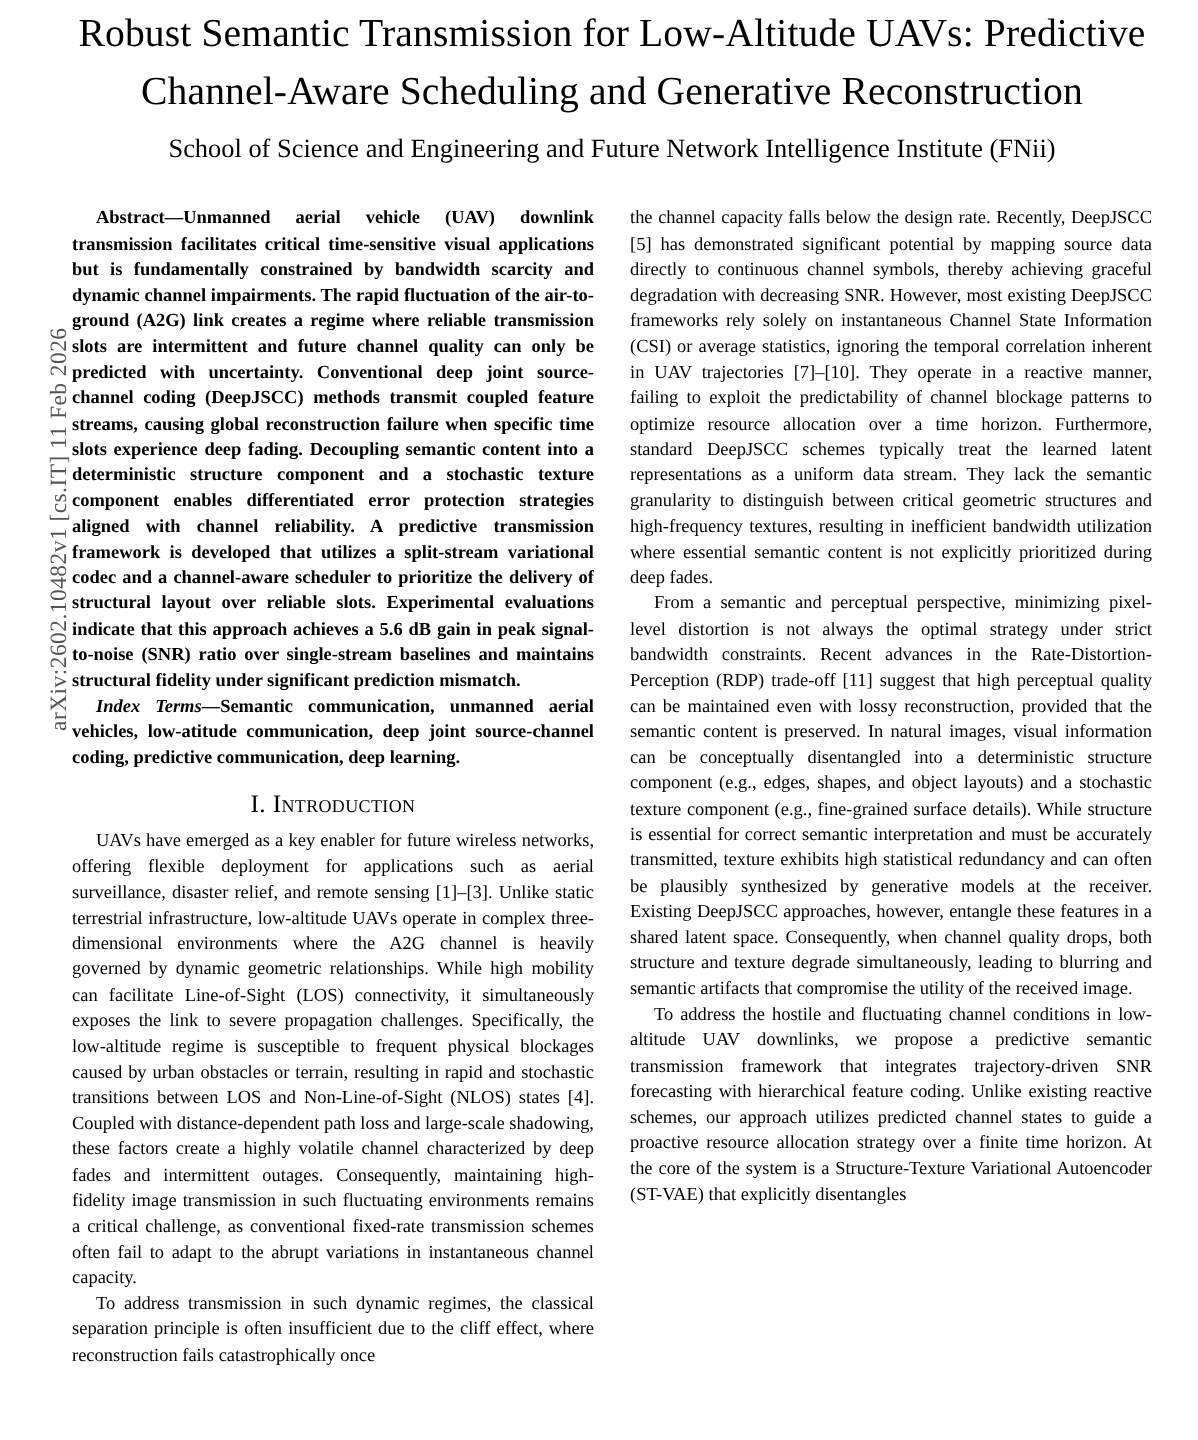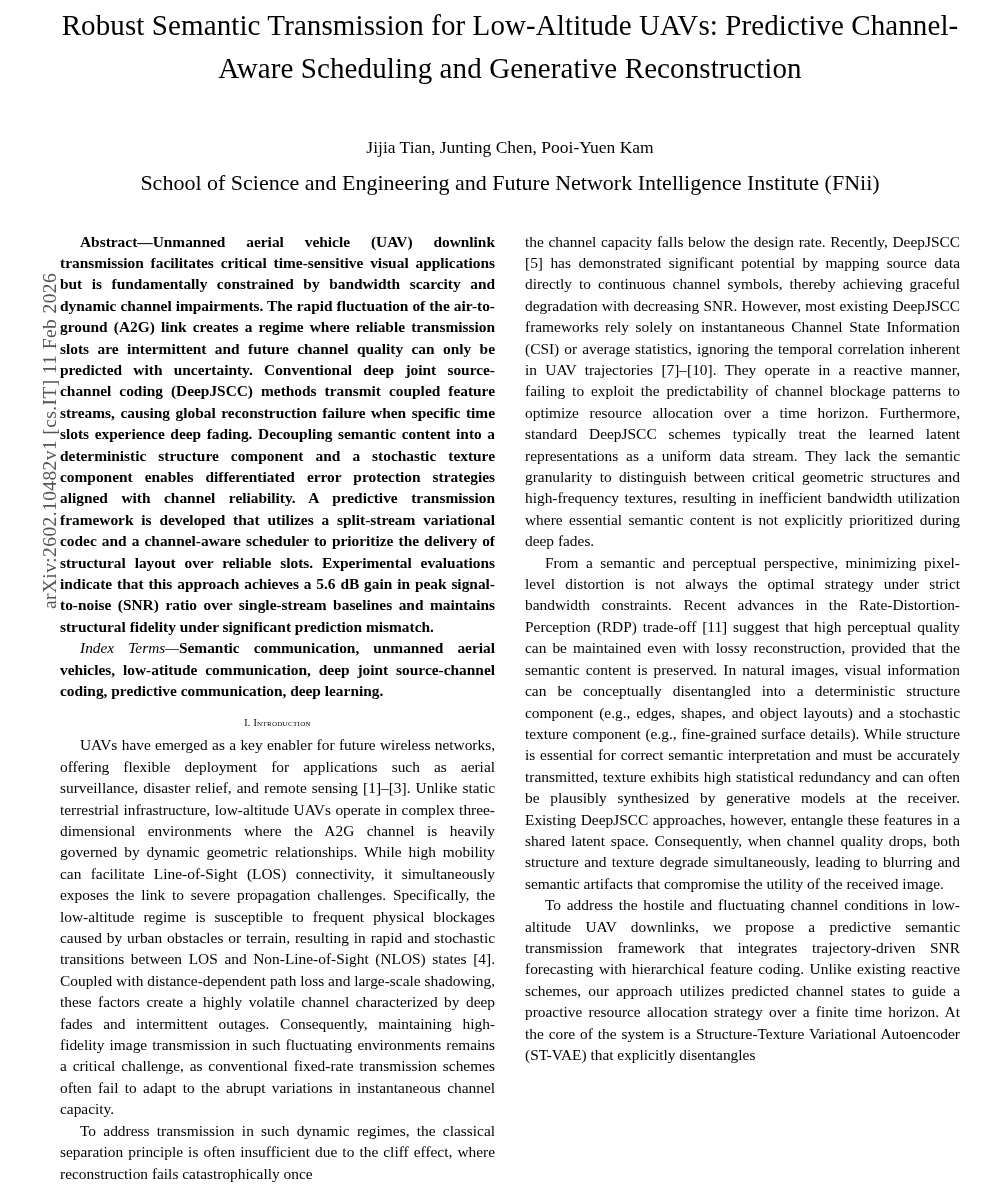--- a/index.html
+++ b/index.html
@@ -37,21 +37,21 @@
     white-space: nowrap;
   }
   .content {
     position: absolute;
     left: 60px;
     top: 0;
     width: 900px;
   }
   .title {
     font-family: "Liberation Serif", serif;
-    font-size: 29px;
+    font-size: 33px;
     line-height: 1.48;
     text-align: center;
     margin: 0;
     padding-top: 4px;
     font-weight: normal;
     letter-spacing: 0.1px;
   }
   .authors {
     text-align: center;
     font-size: 17.5px;
@@ -89,45 +89,44 @@
     font-weight: bold;
   }
   .indexterms {
     font-weight: bold;
     text-indent: 20px;
     margin: 0;
     text-align: justify;
   }
   .indexterms .lead {
     font-style: italic;
-    font-weight: normal;
+    font-weight: bold;
   }
   .section-head {
     text-align: center;
     margin: 14px 0 5px 0;
-    font-size: 10px;
+    font-size: 21px;
     font-variant: small-caps;
     letter-spacing: 0.3px;
   }
   .smallcaps {
     font-variant: small-caps;
   }
 </style>
 </head>
 <body>
 
 <div class="page">
 
   <div class="arxiv-stamp">arXiv:2602.10482v1  [cs.IT]  11 Feb 2026</div>
 
   <div class="content">
 
     <h1 class="title">Robust Semantic Transmission for Low-Altitude UAVs: Predictive Channel-Aware Scheduling and Generative Reconstruction</h1>
 
-    <div class="authors">Jijia Tian, Junting Chen, Pooi-Yuen Kam</div>
     <div class="affil">School of Science and Engineering and Future Network Intelligence Institute (FNii)</div>
 
     <div class="columns">
 
       <div class="col">
         <p class="abstract-p"><span class="abstract-lead">Abstract—</span><span>Unmanned aerial vehicle (UAV) downlink transmission facilitates critical time-sensitive visual applications but is fundamentally constrained by bandwidth scarcity and dynamic channel impairments. The rapid fluctuation of the air-to-ground (A2G) link creates a regime where reliable transmission slots are intermittent and future channel quality can only be predicted with uncertainty. Conventional deep joint source-channel coding (DeepJSCC) methods transmit coupled feature streams, causing global reconstruction failure when specific time slots experience deep fading. Decoupling semantic content into a deterministic structure component and a stochastic texture component enables differentiated error protection strategies aligned with channel reliability. A predictive transmission framework is developed that utilizes a split-stream variational codec and a channel-aware scheduler to prioritize the delivery of structural layout over reliable slots. Experimental evaluations indicate that this approach achieves a 5.6 dB gain in peak signal-to-noise (SNR) ratio over single-stream baselines and maintains structural fidelity under significant prediction mismatch.</span></p>
 
         <p class="indexterms"><span class="lead">Index Terms—</span><span>Semantic communication, unmanned aerial vehicles, low-atitude communication, deep joint source-channel coding, predictive communication, deep learning.</span></p>
 
         <div class="section-head"><span>I.</span>&nbsp;<span class="smallcaps">Introduction</span></div>

